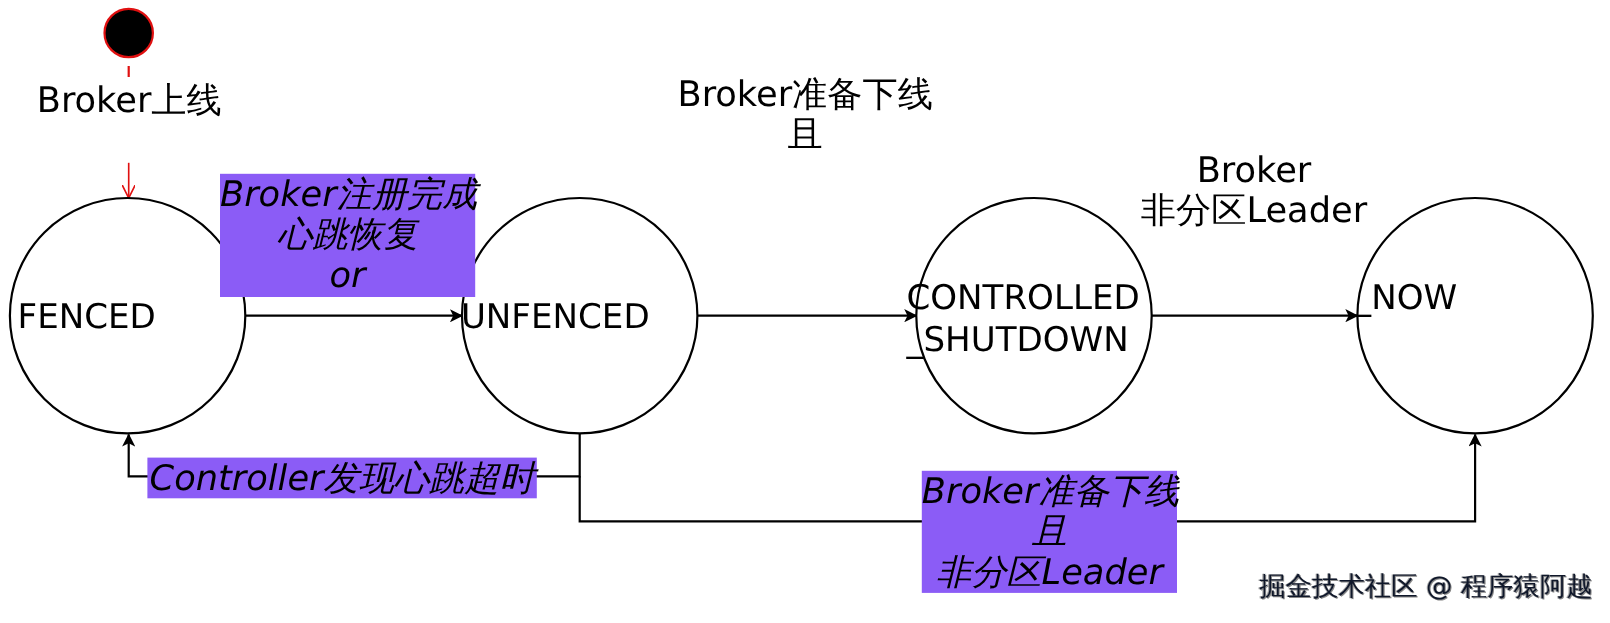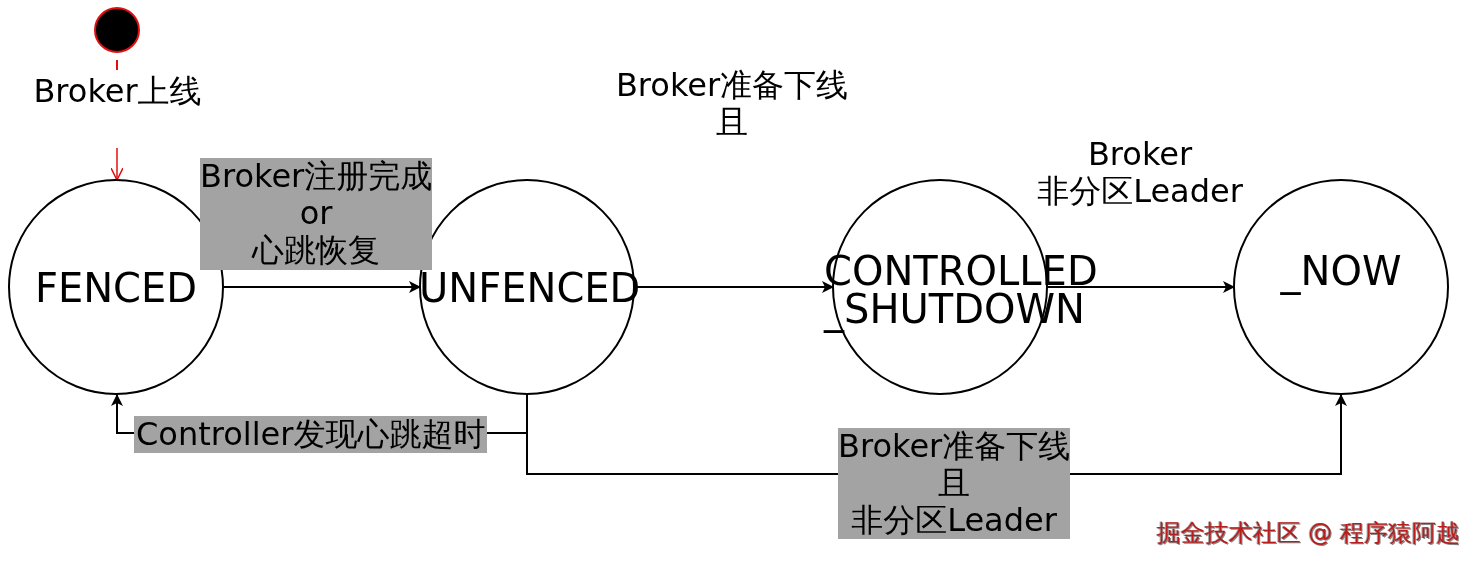--- a/index.html
+++ b/index.html
@@ -2,24 +2,24 @@
 <html><head>
 <meta charset="utf-8">
 <style>
   html, body { margin: 0; padding: 0; background: #ffffff; }
   body { width: 1464px; height: 566px; position: relative; overflow: hidden;
          font-family: "DejaVu Sans", sans-serif; color: #000; }
   svg.diagram { position: absolute; left: 0; top: 0; }
   .lbl { position: absolute; text-align: center; font-size: 32px; line-height: 37px;
          white-space: nowrap; font-family: "DejaVu Sans", sans-serif; color: #000; }
   .lbl div { display: block; }
-  .bg { background: #a3a3a3; }
-  .state { position: absolute; text-align: center; font-size: 40px; line-height: 38px;
+  .bg { background: #8b5cf6; font-style: italic; }
+  .state { position: absolute; text-align: left; font-size: 31px; line-height: 38px;
            font-family: "DejaVu Sans", sans-serif; white-space: nowrap; }
-  .watermark { position: absolute; font-size: 24px; color: #b91c1c; right: 4px; top: 517px;
+  .watermark { position: absolute; font-size: 24px; color: #0f172a; right: 16px; top: 517px;
                font-family: "DejaVu Sans", sans-serif; text-shadow: 1px 1px 0 #888, -1px 0 0 #aaa; }
 </style>
 </head>
 <body>
 
 <svg class="diagram" width="1464" height="566" viewBox="0 0 1464 566">
   <defs>
     <marker id="arrowBlack" viewBox="0 0 12 12" refX="11" refY="6" markerWidth="12" markerHeight="12" markerUnits="userSpaceOnUse" orient="auto">
       <path d="M0,0 L12,6 L0,12 L3,6 Z" fill="#000"></path>
     </marker>
@@ -48,22 +48,22 @@
 
   <polyline points="527,433 527,474 1341,474 1341,395" fill="none" stroke="#000" stroke-width="2" marker-end="url(#arrowBlack)"></polyline>
 </svg>
 
 <div class="lbl" style="left:20px; top:73px; width:195px;">
   <div>Broker上线</div>
 </div>
 
 <div class="lbl bg" style="left:200px; top:158px; width:232px; height:112px;">
   <div>Broker注册完成</div>
+  <div>心跳恢复</div>
   <div>or</div>
-  <div>心跳恢复</div>
 </div>
 
 <div class="lbl" style="left:596px; top:67px; width:272px;">
   <div>Broker准备下线</div>
   <div>且</div>
 </div>
 
 <div class="lbl" style="left:1030px; top:136px; width:220px;">
   <div>Broker</div>
   <div>非分区Leader</div>

